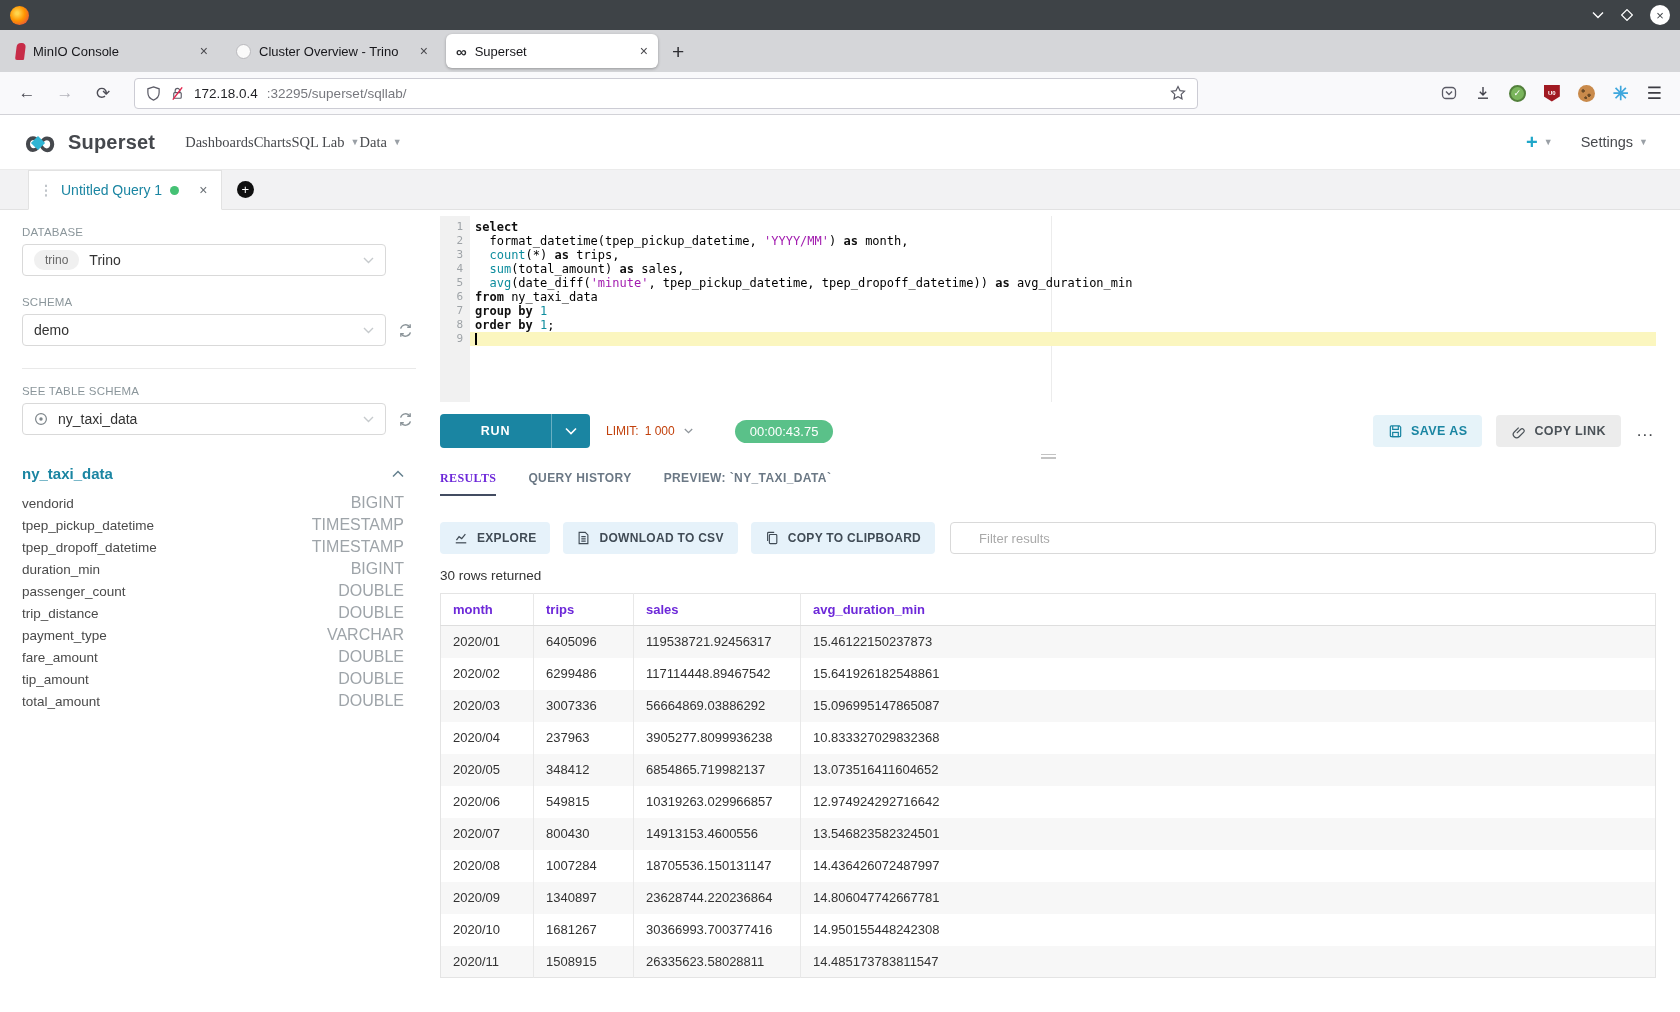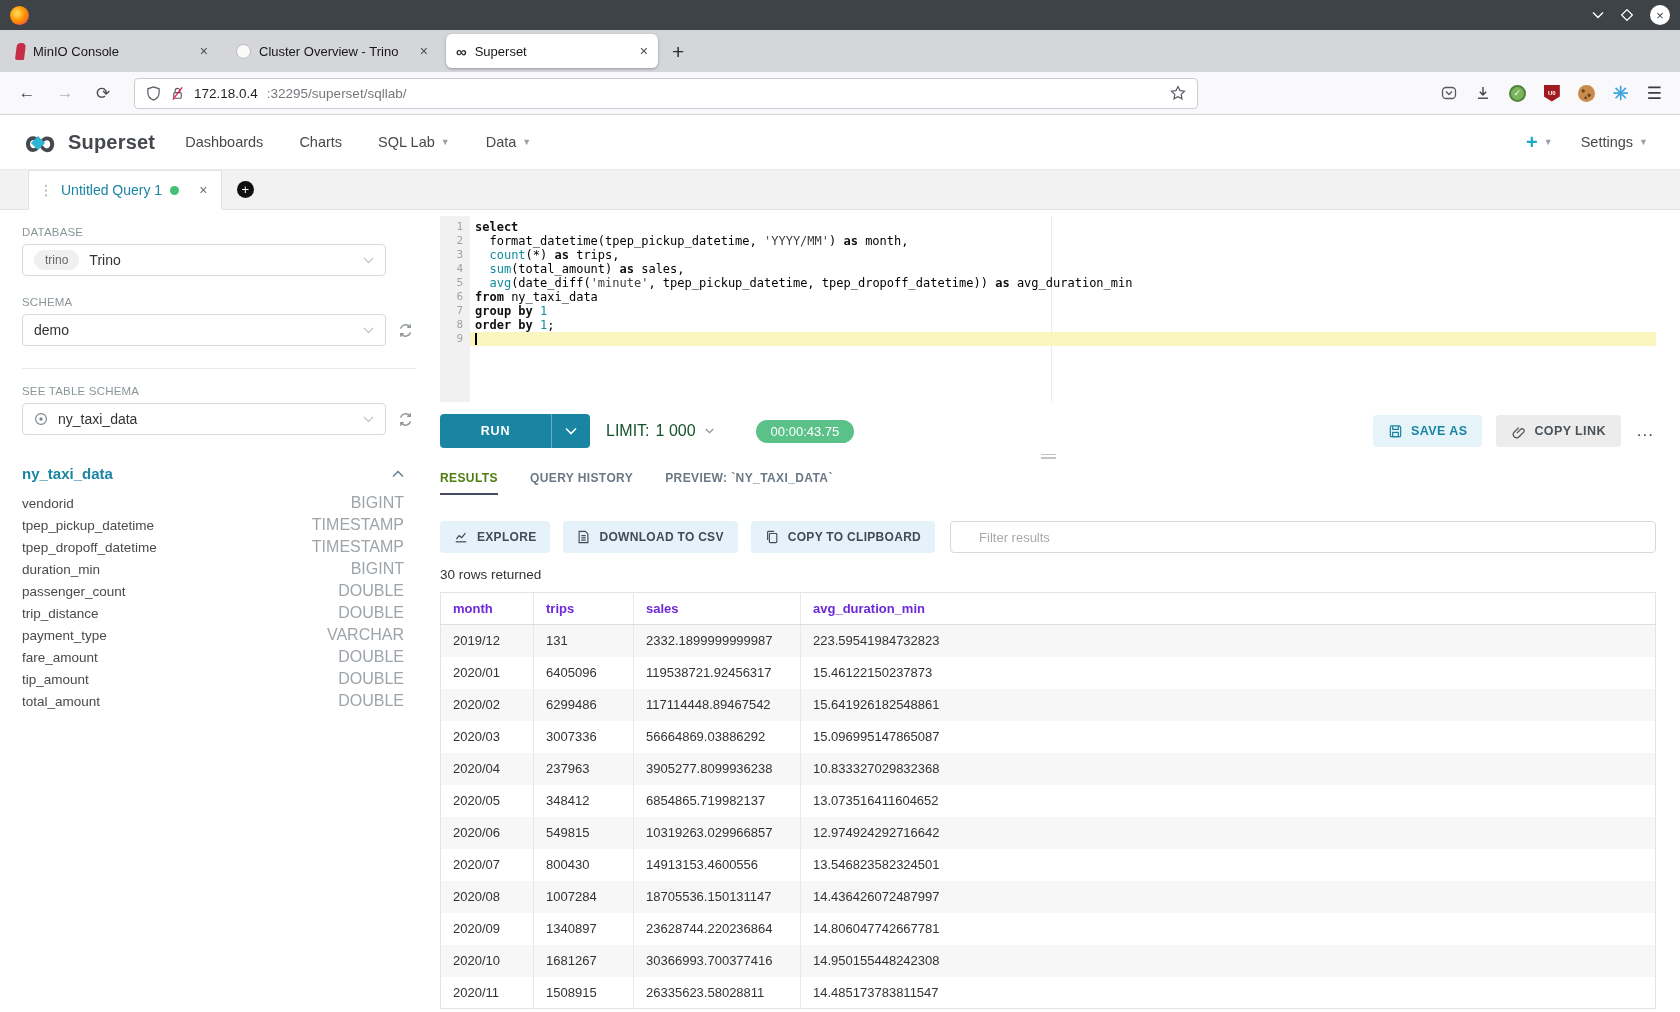--- a/index.html
+++ b/index.html
@@ -52,21 +52,21 @@
   .ext-aster { font-size:19px; color:#3fa7dd; line-height:1; font-weight:bold; }
   .hamburger { font-size:17px; color:#3c3c43; }
 
   
   .superset-nav { height:55px; background:#fff; border-bottom:1px solid #ebebeb;
                   display:flex; align-items:center; padding:0 16px; box-shadow:0 1px 2px rgba(0,0,0,.04); }
   .ss-logo { position:relative; width:46px; height:34px; display:flex; align-items:center; justify-content:center; }
   .ss-inf { font-size:44px; font-weight:bold; color:#45484d; line-height:30px; letter-spacing:-2px; }
   .ss-accent { position:absolute; left:17px; top:13px; width:10px; height:10px; background:#2fb5d4; transform:rotate(45deg); }
   .brand { font-size:20px; font-weight:bold; color:#45484d; margin-left:6px; letter-spacing:.2px; }
-  .nav-items { display:flex; align-items:flex-end; gap:36px; margin-left:30px; }
+  .nav-items { display:flex; align-items:flex-end; margin-left:30px;font-family:Liberation Serif, serif; }
   .nav-item { font-size:14.5px; color:#47494d; display:flex; align-items:center; }
   .nav-caret { color:#9aa0a6; font-size:9px; margin-left:6px; }
   .nav-right { margin-left:auto; display:flex; align-items:center; gap:28px; padding-right:16px; }
   .plus-btn { color:#20a7c9; font-size:20px; font-weight:bold; display:flex; align-items:center; }
   .settings-btn { font-size:14.5px; color:#47494d; display:flex; align-items:center; }
 
   
   .sqllab { height:calc(1012px - 171px); display:flex; flex-direction:column; }
   .qtabstrip { height:40px; background:#f2f2f3; border-bottom:1px solid #e2e2e2; display:flex; align-items:stretch; flex:none; }
   .qtab { background:#fff; border:1px solid #e2e2e2; border-bottom:1px solid #fff; margin-bottom:-1px;
@@ -107,46 +107,46 @@
   .editor { display:flex; height:186px; font-family:"DejaVu Sans Mono",monospace; font-size:12px; flex:none; }
   .gutter { width:30px; background:#f1f1f1; color:#9fa4a8; text-align:right; padding:4px 7px 0 0; font-size:11px; }
   .gutter div { height:14px; line-height:14px; }
   .codearea { flex:1; position:relative; padding-top:4px; background:#fff; }
   .print-margin { position:absolute; top:0; bottom:0; left:49%; width:1px; background:#ececec; }
   .code-line { height:14px; line-height:14px; white-space:pre; padding-left:5px; position:relative; color:#000; }
   .code-line.active { background:#fbf6bf; }
   .cursor { display:inline-block; width:2px; height:12px; background:#000; vertical-align:-2px; }
   .tk-k { font-weight:bold; color:#101010; }
   .tk-f { color:#0e8d9e; }
-  .tk-s { color:#404040; }
+  .tk-s { color:#a21caf; }
   .tk-n { color:#0e8d9e; }
 
   .run-toolbar { display:flex; align-items:center; height:34px; margin-top:12px; flex:none; }
   .run-btn { display:flex; height:34px; border-radius:4px; overflow:hidden; background:#1a85a2; color:#fff; }
   .run-main { width:112px; display:flex; align-items:center; justify-content:center;
               font-size:12.5px; font-weight:bold; letter-spacing:.8px; border-right:1px solid rgba(255,255,255,.35); }
   .run-caret { width:38px; display:flex; align-items:center; justify-content:center; }
-  .limit { margin-left:16px; font-size:16px; color:#14532d; display:flex; align-items:center; }
+  .limit { margin-left:16px; font-size:12px; color:#c2410c; display:flex; align-items:center; }
   .limit-value { margin-left:6px; }
   .limit-caret { margin-left:9px; }
   .timer { margin-left:42px; background:#5ac189; color:#fff; font-size:13px; padding:4px 15px; border-radius:13px; }
   .right-actions { margin-left:auto; display:flex; align-items:center; gap:14px; }
   .pill-btn { height:32px; border-radius:4px; display:flex; align-items:center; gap:8px; padding:0 15px;
               font-size:12.5px; font-weight:bold; letter-spacing:.4px; }
   .btn-saveas { background:#e6f3f9; color:#1a85a2; }
   .btn-copylink { background:#ececec; color:#4b5258; }
   .btn-more { color:#46494d; font-size:17px; letter-spacing:1px; padding:0 2px; }
 
   .drag-handle { height:10px; display:flex; flex-direction:column; align-items:center; justify-content:center; gap:2px; margin-top:3px; flex:none; }
   .drag-handle span { width:15px; height:1.5px; background:#c3c3c3; }
 
   .results { flex:1; display:flex; flex-direction:column; min-height:0; }
   .rtabs { display:flex; gap:32px; margin-top:10px; flex:none; }
   .rtab { font-size:12px; font-weight:bold; color:#6b7885; letter-spacing:.4px; padding-bottom:10px; position:relative; }
-  .rtab.active { color:#4d7c0f; }
+  .rtab.active { color:#6d28d9;font-family:Liberation Serif, serif; }
   .rtab.active::after { content:""; position:absolute; left:0; right:0; bottom:0; height:2px; background:#434c61; }
   .action-row { display:flex; align-items:center; margin-top:26px; gap:13px; flex:none; }
   .rbtn { height:32px; background:#e6f2fa; color:#404b55; font-size:12px; font-weight:bold; letter-spacing:.3px;
           border-radius:4px; display:flex; align-items:center; gap:9px; padding:16px 14px; }
   .filter-input { flex:1; height:32px; border:1px solid #d9d9d9; border-radius:4px; padding:0 28px;
                   font-size:13px; color:#333; margin-left:2px; font-family:"Liberation Sans",sans-serif; outline:none; }
   .filter-input::placeholder { color:#a9a9a9; }
   .rows-returned { margin:14px 0 10px; font-size:13.5px; color:#333; flex:none; }
   .table-wrap { flex:1; overflow:hidden; }
   .resulttable { border-collapse:collapse; width:100%; table-layout:fixed; border:1px solid #e4e4e4; }
@@ -526,26 +526,20 @@
             <thead>
                 <tr id="result-head">
                   <th>month</th>
                   <th>trips</th>
                   <th>sales</th>
                   <th>avg_duration_min</th>
                 </tr>
               </thead>
             <tbody id="result-body">
                 <tr>
-                  <td>2019/12</td>
-                  <td>131</td>
-                  <td>2332.1899999999987</td>
-                  <td>223.59541984732823</td>
-                </tr>
-                <tr>
                   <td>2020/01</td>
                   <td>6405096</td>
                   <td>119538721.92456317</td>
                   <td>15.46122150237873</td>
                 </tr>
                 <tr>
                   <td>2020/02</td>
                   <td>6299486</td>
                   <td>117114448.89467542</td>
                   <td>15.641926182548861</td>

